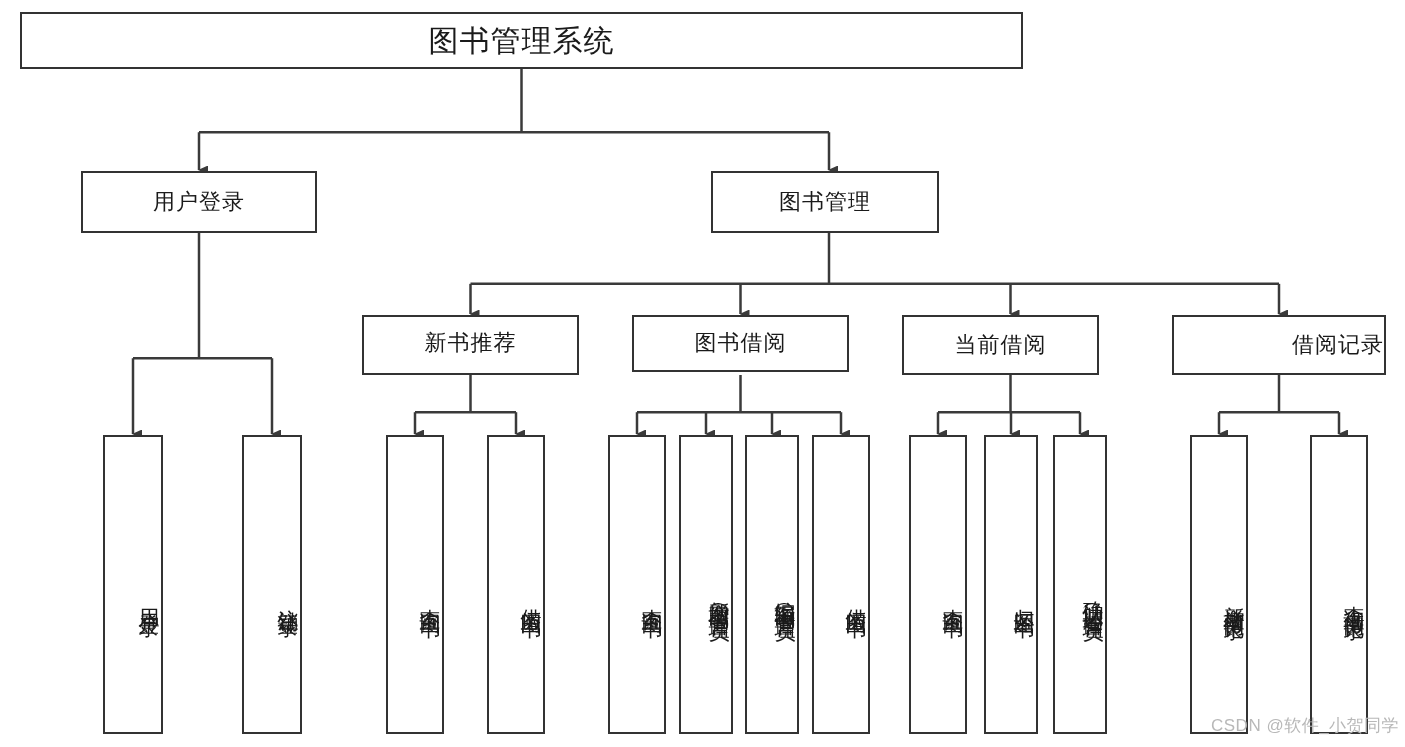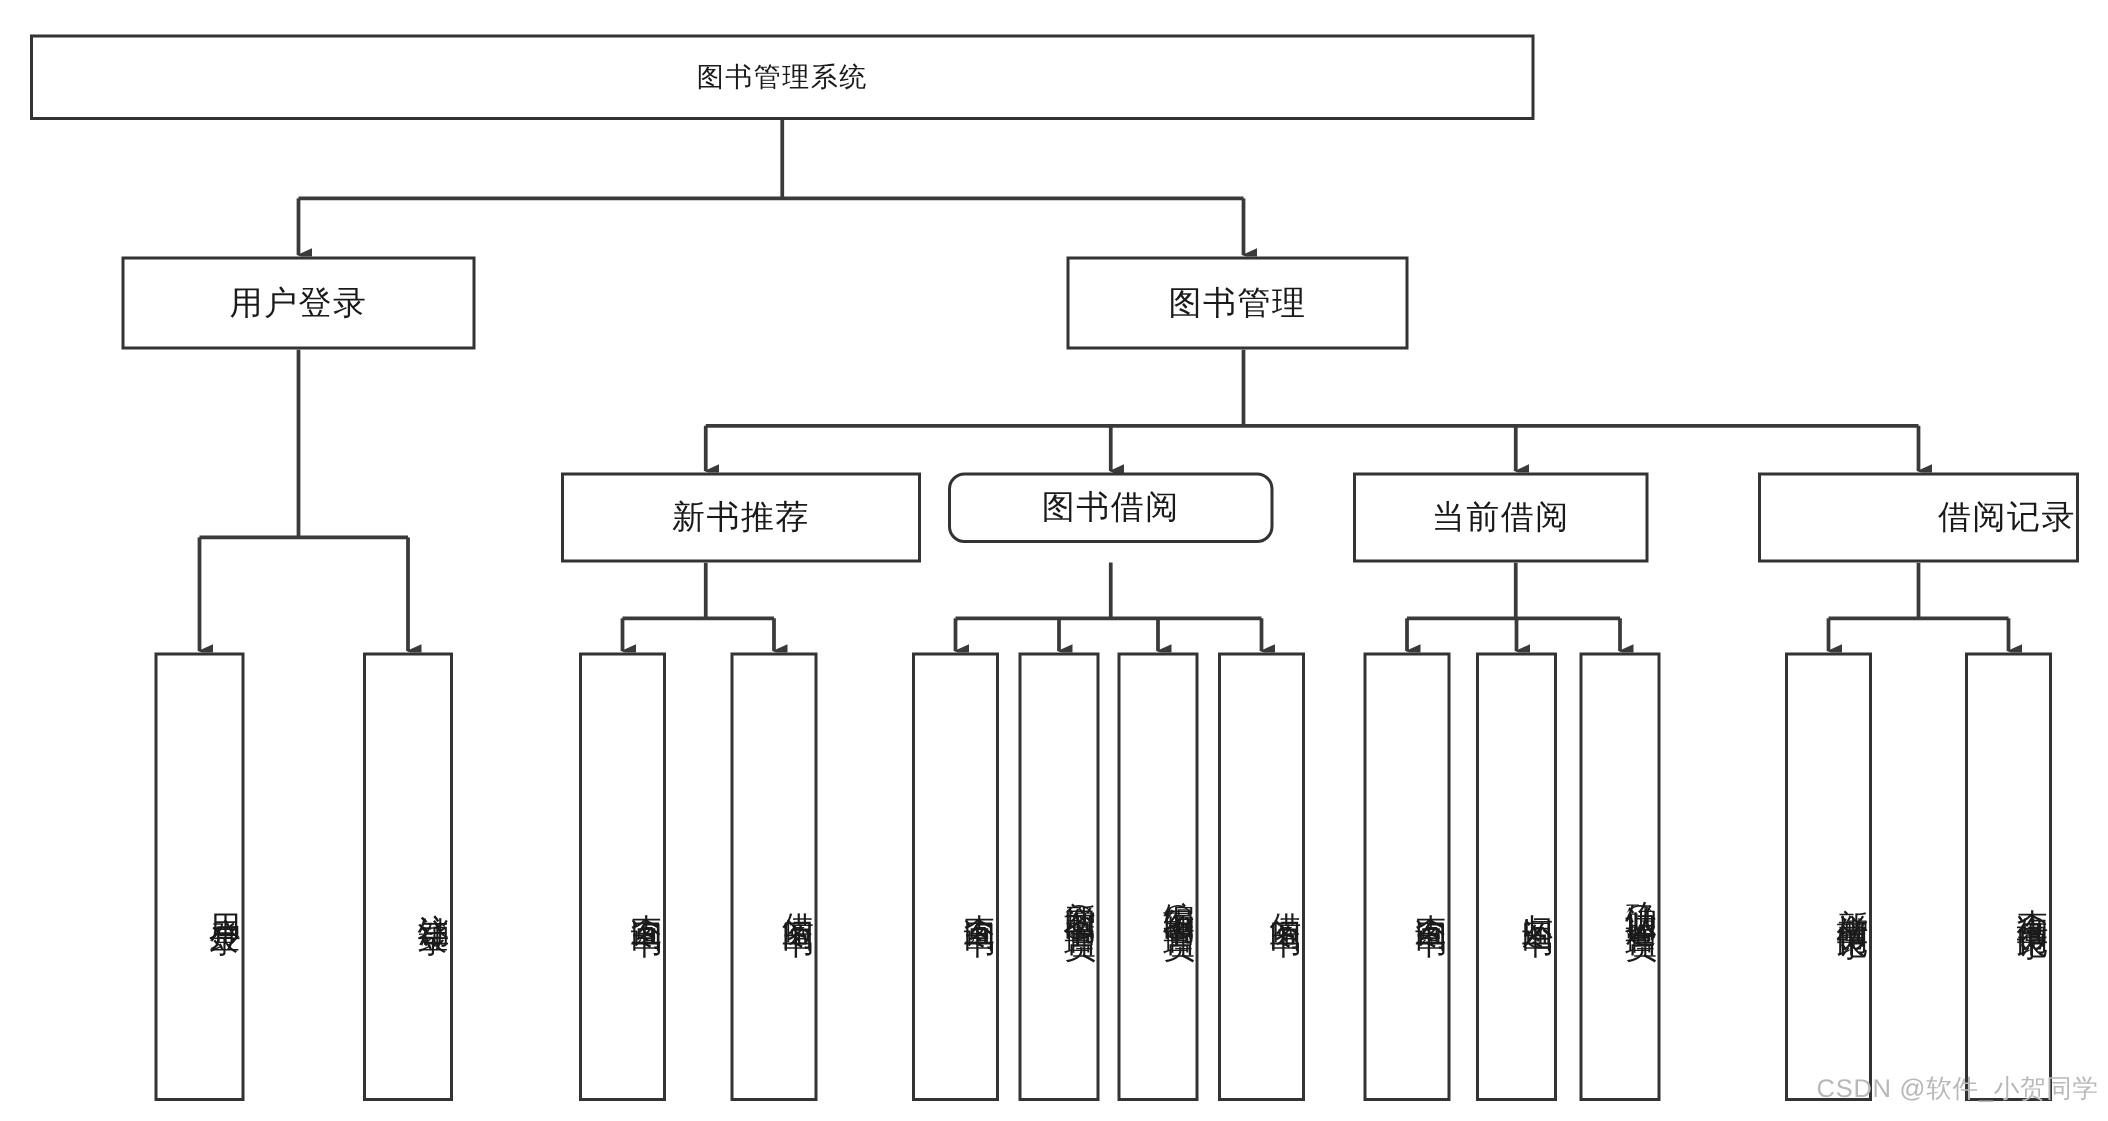--- a/index.html
+++ b/index.html
@@ -35,22 +35,21 @@
     justify-content: center;
     color: #1a1a1a;
     overflow: hidden;
   }
   .node.horiz {
     font-size: 22px;
     letter-spacing: 1px;
     line-height: 1.2;
   }
   .node.root {
-    font-size: 18px;
-    margin-top: 11px;
+    font-size: 30px;
   }
   .node.vert {
     writing-mode: vertical-rl;
     text-orientation: upright;
     font-size: 21px;
     letter-spacing: 3px;
     line-height: 1.15;
     padding-top: 26px;
     align-items: flex-start;
     justify-content: center;
@@ -118,24 +117,24 @@
   <div id="nodes">
       <div class="node horiz root" style="left: 20px; top: 12px; width: 1003px; height: 57px;">
         <span class="hlabel">图书管理系统</span>
       </div>
       <div class="node horiz" style="left: 81px; top: 171px; width: 236px; height: 62px;">
         <span class="hlabel">用户登录</span>
       </div>
       <div class="node horiz" style="left: 711px; top: 171px; width: 228px; height: 62px;">
         <span class="hlabel">图书管理</span>
       </div>
-      <div class="node horiz" style="left: 374px; top: 315px; width: 240px; height: 60px;">
+      <div class="node horiz" style="left: 362px; top: 315px; width: 217px; height: 60px; font-family: Liberation Mono, monospace;">
         <span class="hlabel">新书推荐</span>
       </div>
-      <div class="node horiz" style="left: 632px; top: 315px; width: 217px; height: 47px; border-radius: 11px;">
+      <div class="node horiz" style="left: 632px; top: 315px; width: 217px; height: 57px;">
         <span class="hlabel">图书借阅</span>
       </div>
       <div class="node horiz" style="left: 902px; top: 315px; width: 197px; height: 60px; justify-content: center;">
         <span class="hlabel">当前借阅</span>
       </div>
       <div class="node horiz" style="left: 1172px; top: 315px; width: 214px; height: 60px; justify-content: flex-end;">
         <span class="hlabel">借阅记录</span>
       </div>
       <div class="node vert" style="left: 103px; top: 435px; width: 60px; height: 299px;">
         <span class="vlabel">用户登录</span>

